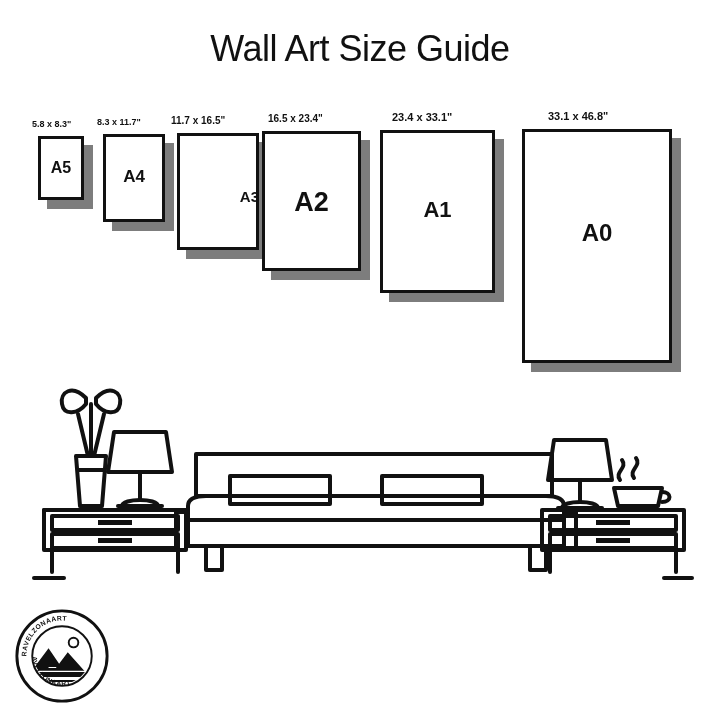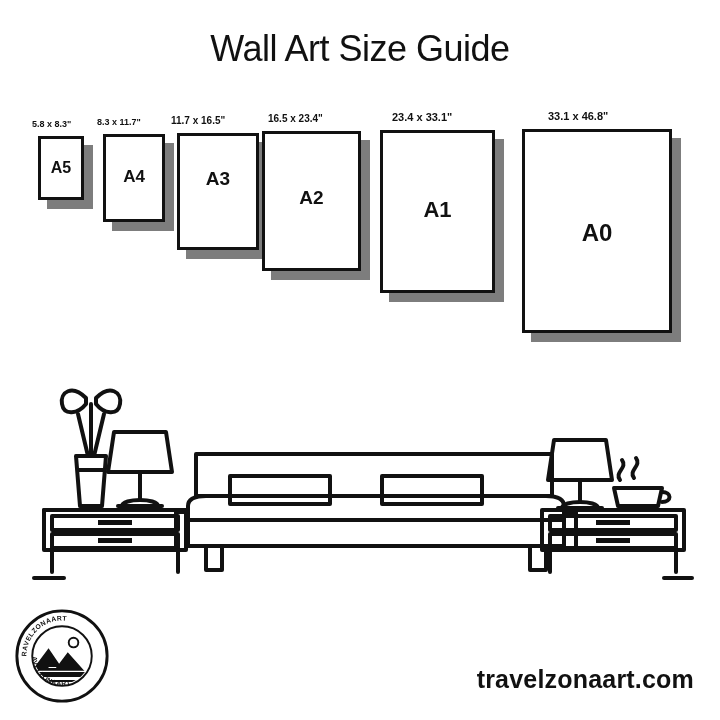--- a/index.html
+++ b/index.html
@@ -123,36 +123,36 @@
       <div class="frame-dim" style="left: 97px; top: 117px; font-size: 9px;">8.3 x 11.7"</div>
       <div class="frame-wrap" style="left: 103px; top: 134px; width: 62px; height: 88px;">
         <div class="frame-shadow"></div>
         <div class="frame-box"></div>
         <div class="frame-label" style="font-size: 17px; top: 32.95px;">A4</div>
       </div>
       <div class="frame-dim" style="left: 171px; top: 115px; font-size: 10px;">11.7 x 16.5"</div>
       <div class="frame-wrap" style="left: 177px; top: 133px; width: 82px; height: 117px;">
         <div class="frame-shadow"></div>
         <div class="frame-box"></div>
-        <div class="frame-label" style="font-size: 19px; top: 35px;">A3</div>
+        <div class="frame-label" style="font-size: 15px; top: 55px; text-align: right;">A3</div>
       </div>
       <div class="frame-dim" style="left: 268px; top: 113px; font-size: 10px;">16.5 x 23.4"</div>
       <div class="frame-wrap" style="left: 262px; top: 131px; width: 99px; height: 140px;">
         <div class="frame-shadow"></div>
         <div class="frame-box"></div>
-        <div class="frame-label" style="font-size: 19px; top: 56.35px;">A2</div>
+        <div class="frame-label" style="font-size: 27px; top: 56.35px;">A2</div>
       </div>
       <div class="frame-dim" style="left: 392px; top: 111px; font-size: 11px;">23.4 x 33.1"</div>
       <div class="frame-wrap" style="left: 380px; top: 130px; width: 115px; height: 163px;">
         <div class="frame-shadow"></div>
         <div class="frame-box"></div>
         <div class="frame-label" style="font-size: 22px; top: 67.2px;">A1</div>
       </div>
       <div class="frame-dim" style="left: 548px; top: 110px; font-size: 11px;">33.1 x 46.8"</div>
-      <div class="frame-wrap" style="left: 522px; top: 129px; width: 150px; height: 204px;">
+      <div class="frame-wrap" style="left: 522px; top: 129px; width: 150px; height: 234px;">
         <div class="frame-shadow"></div>
         <div class="frame-box"></div>
         <div class="frame-label" style="font-size: 24px; top: 90.4px;">A0</div>
       </div>
     </div>
 
   <svg id="furniture" viewBox="0 0 720 240">
     <g fill="none" stroke="#111111" stroke-width="4" stroke-linejoin="round" stroke-linecap="round">
 
       <line x1="34" y1="208" x2="64" y2="208"></line>
@@ -254,15 +254,14 @@
       </g>
     </g>
     <text class="logo-text">
       <textPath href="#arcTop" startOffset="25%" text-anchor="middle">TRAVELZONAART</textPath>
     </text>
     <text class="logo-text">
       <textPath href="#arcBottom" startOffset="25%" text-anchor="middle">TRAVELZONAART</textPath>
     </text>
   </svg>
 
-  <div class="site">travelzonaart.com</div>
 
 </div>
 
 </body></html>

